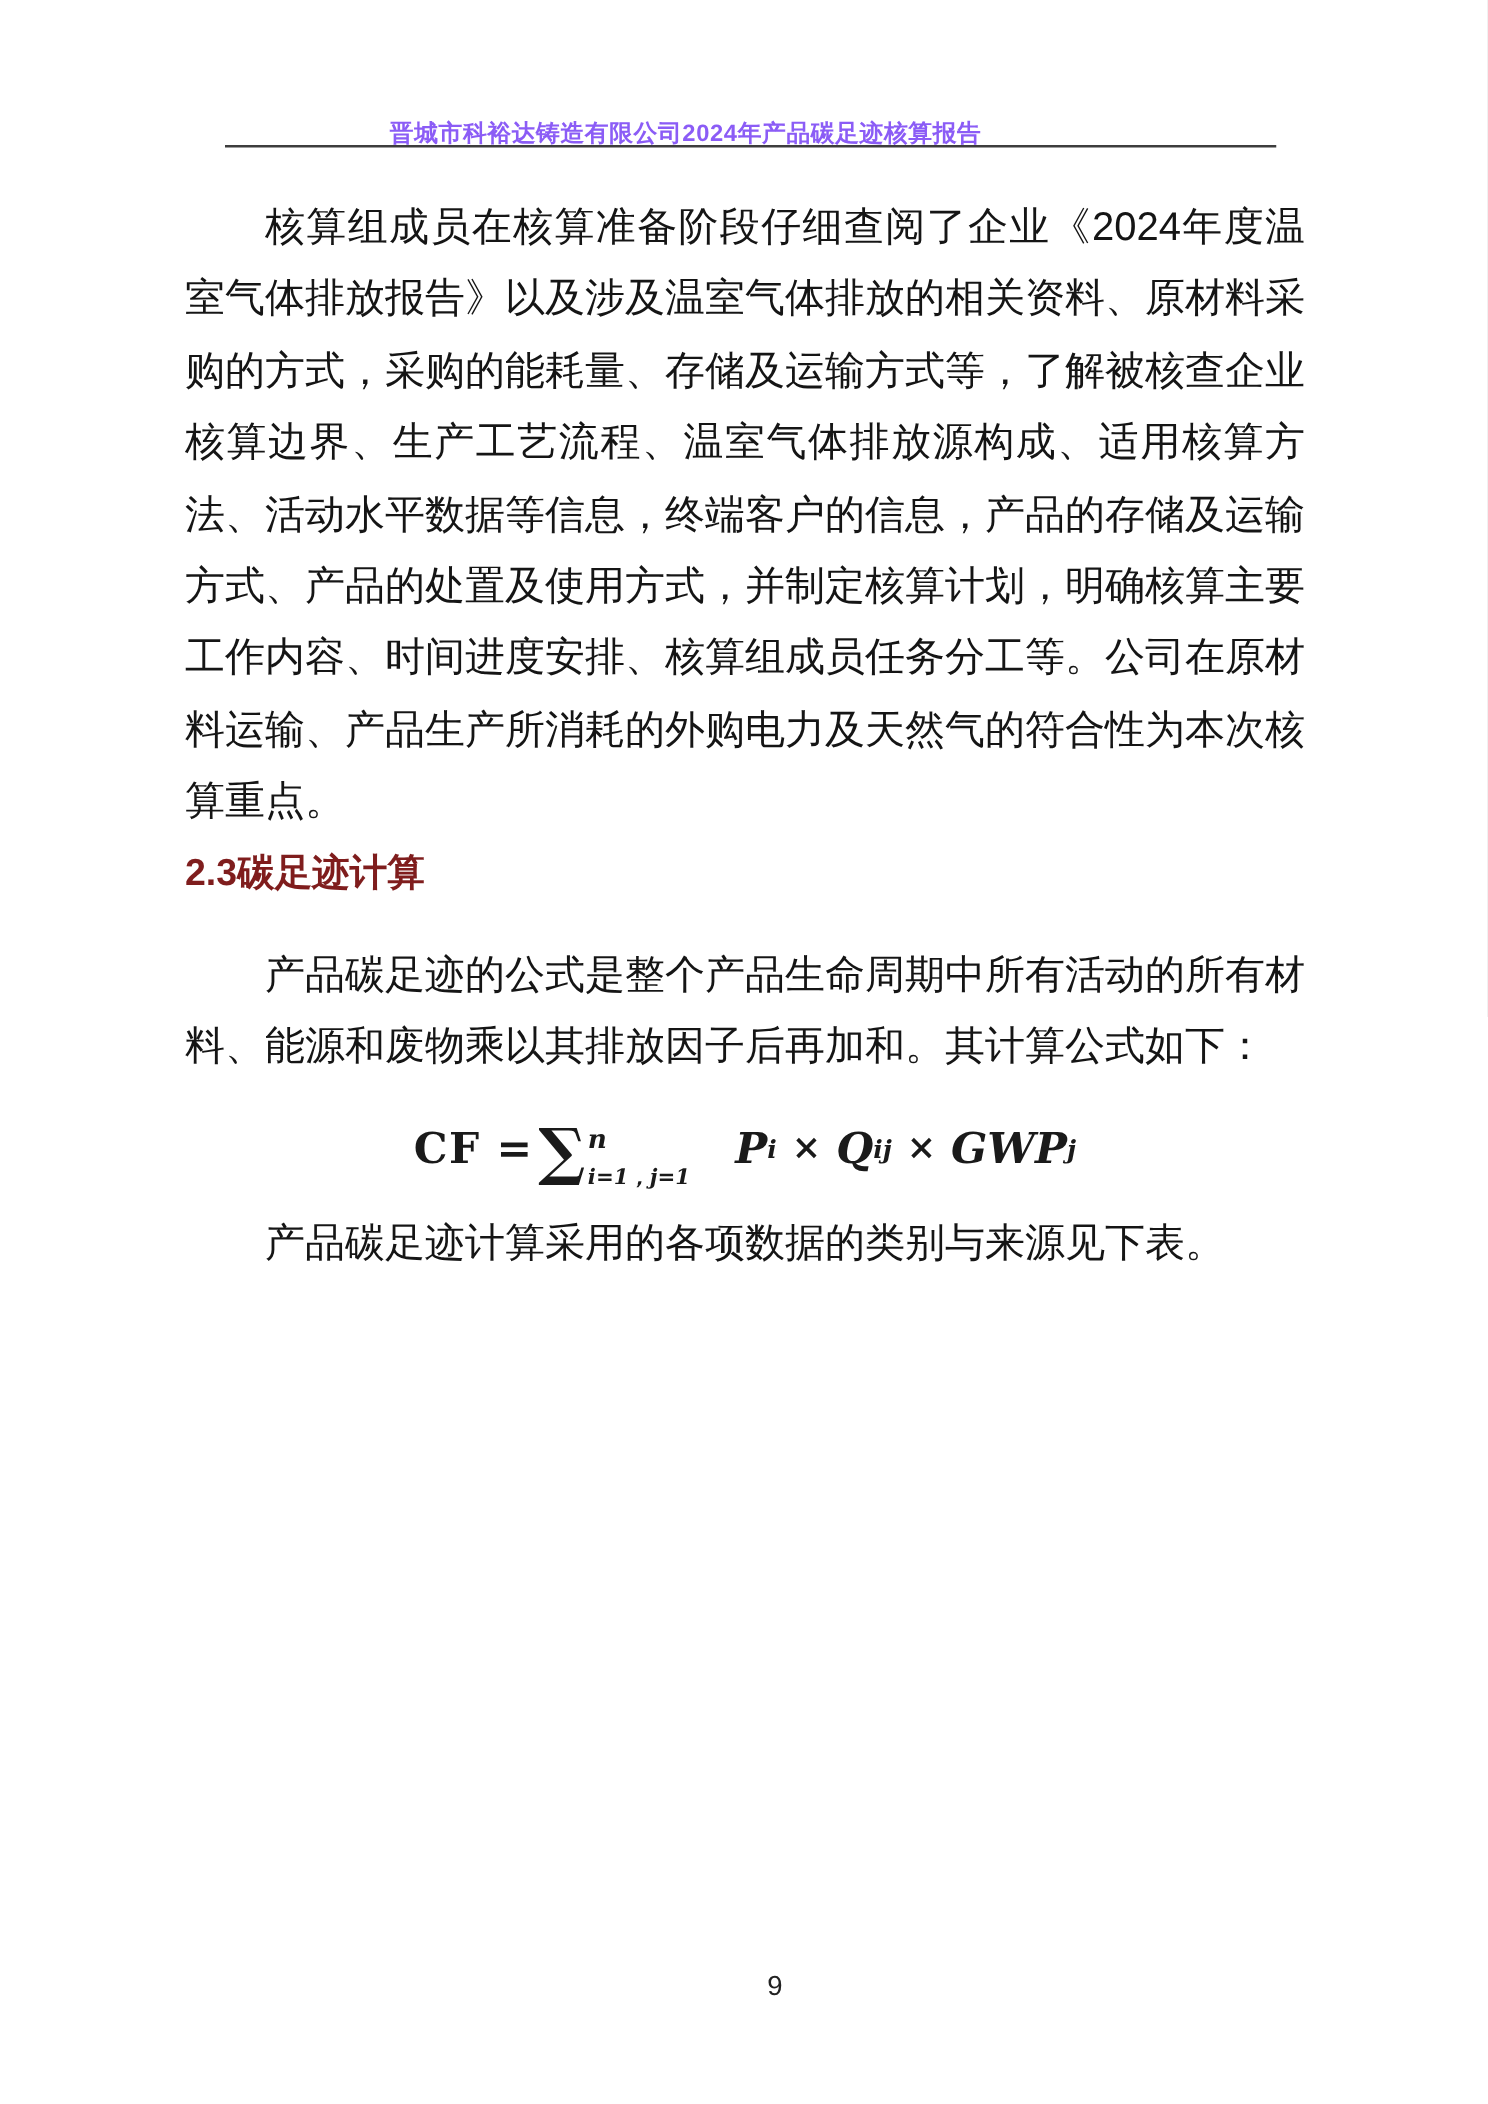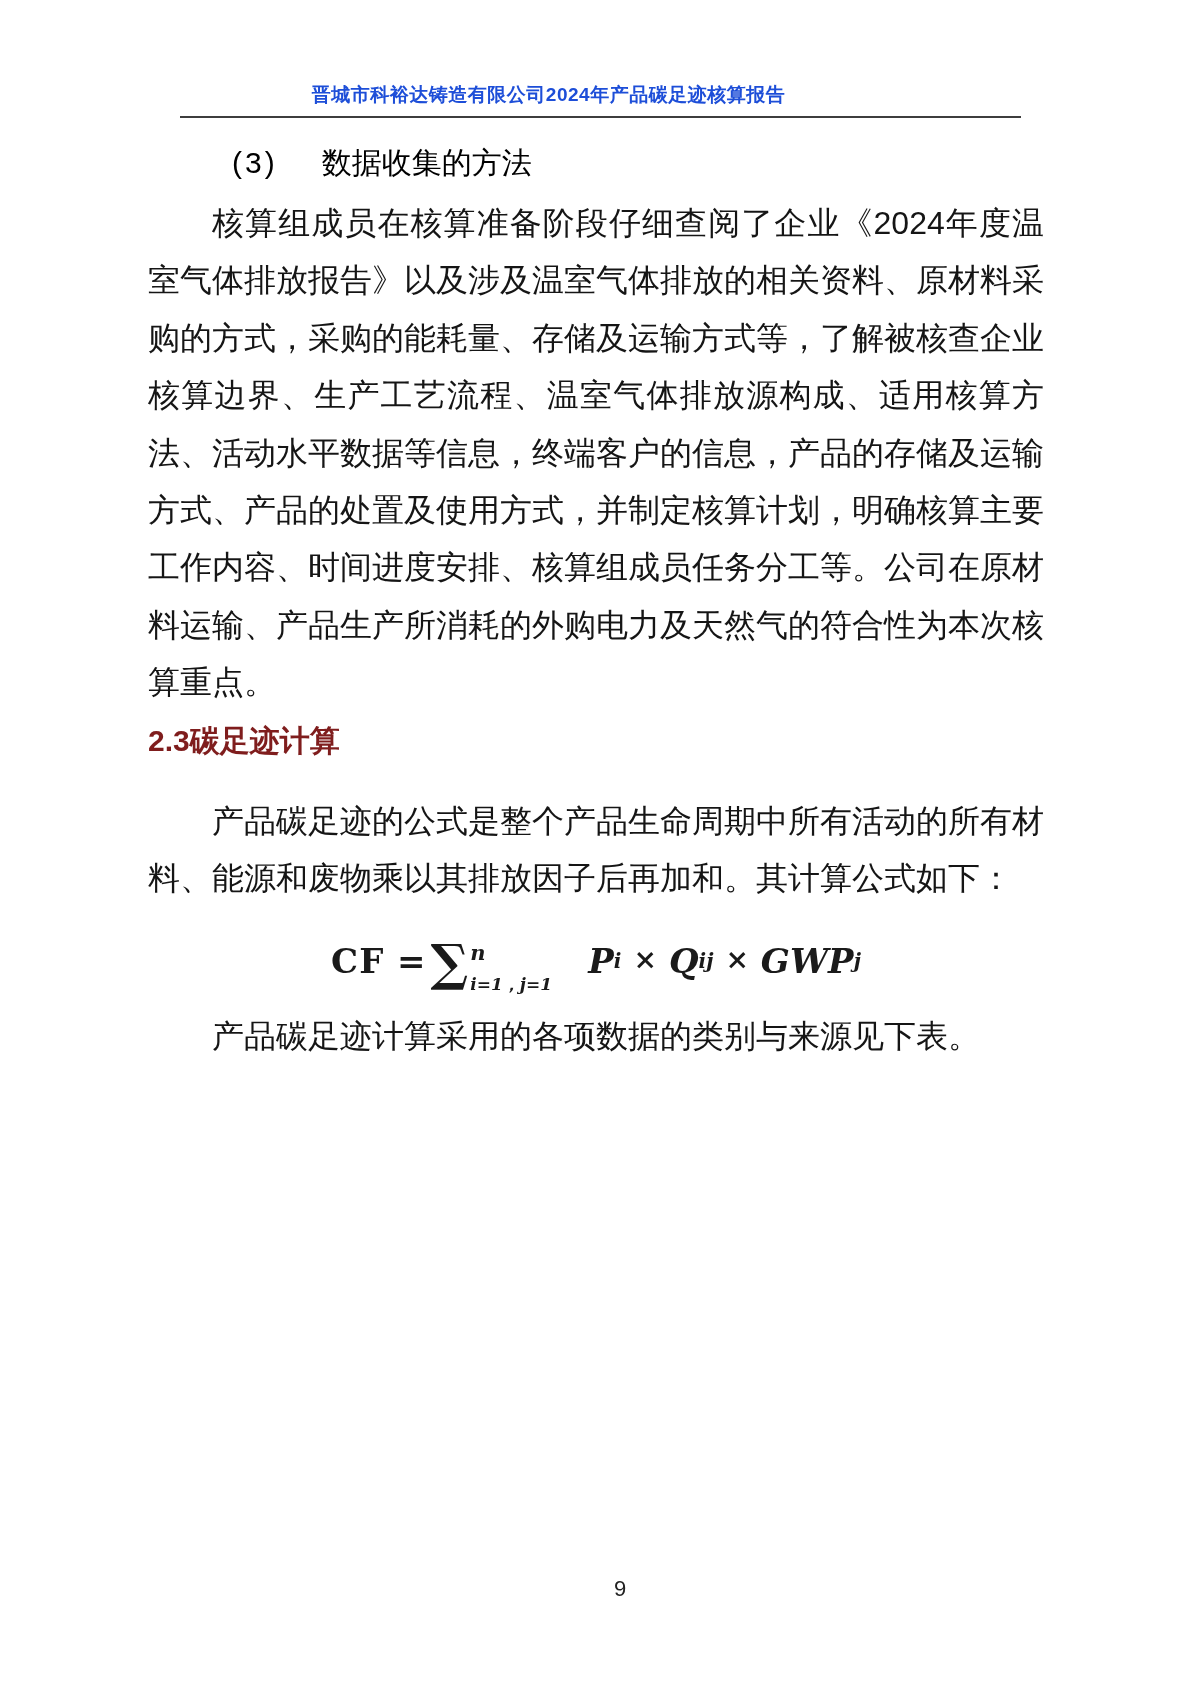--- a/index.html
+++ b/index.html
@@ -20,22 +20,23 @@
     left: 180px;
     width: 841px;
     text-align: center;
   }
   .doc-header .title {
     display: inline-block;
     transform: translateX(-52px);
     font-size: 19px;
     font-weight: 700;
     letter-spacing: 0.5px;
-    color: #1d4ed8;
+    color: #8b5cf6;
     white-space: nowrap;
+    margin-top: 12px;
   }
   .header-rule {
     position: absolute;
     top: 116px;
     left: 180px;
     width: 841px;
     height: 2px;
     background: #3d3d3d;
   }
   
@@ -119,23 +120,20 @@
 
 <div class="page">
 
   <div class="doc-header">
     <span class="title">晋城市科裕达铸造有限公司2024年产品碳足迹核算报告</span>
   </div>
   <div class="header-rule"></div>
 
   <div class="content">
 
-    <div class="sec3">
-      <span class="num">(3)</span><span>数据收集的方法</span>
-    </div>
 
     <p class="para para1">核算组成员在核算准备阶段仔细查阅了企业《2024年度温室气体排放报告》以及涉及温室气体排放的相关资料、原材料采购的方式，采购的能耗量、存储及运输方式等，了解被核查企业核算边界、生产工艺流程、温室气体排放源构成、适用核算方法、活动水平数据等信息，终端客户的信息，产品的存储及运输方式、产品的处置及使用方式，并制定核算计划，明确核算主要工作内容、时间进度安排、核算组成员任务分工等。公司在原材料运输、产品生产所消耗的外购电力及天然气的符合性为本次核算重点。</p>
 
     <div class="sec23">2.3碳足迹计算</div>
 
     <p class="para para2">产品碳足迹的公式是整个产品生命周期中所有活动的所有材料、能源和废物乘以其排放因子后再加和。其计算公式如下：</p>
 
     <div class="formula">
       <span class="f-lhs">CF =</span>
       <span class="f-sigma">∑</span>

